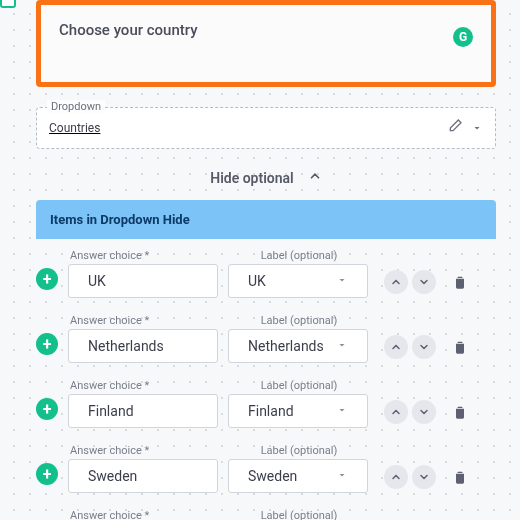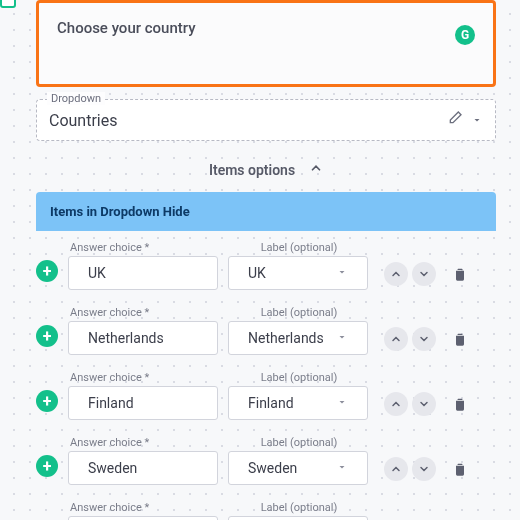--- a/index.html
+++ b/index.html
@@ -21,21 +21,21 @@
   }
   .canvas {
     position: absolute;
     left: 36px;
     top: 0;
     right: 24px;
     bottom: 0;
   }
   .preview-card {
     background: #fbfbfc;
-    border: 3px solid #f97316;
+    border: 5px solid #f97316;
     border-radius: 4px;
     padding: 16px 18px 22px 18px;
     position: relative;
     height: 87px;
   }
   .preview-title {
     color: #4a4d5a;
     font-size: 15px;
     font-weight: 500;
   }
@@ -48,41 +48,42 @@
     border-radius: 50%;
     background: #13c08b;
     color: #fff;
     font-size: 12px;
     font-weight: 700;
     display: flex;
     align-items: center;
     justify-content: center;
   }
   .fieldset {
-    margin-top: 12px;
+    margin-top: 20px;
     border: 1px dashed #b7b9c4;
     border-radius: 4px;
     position: relative;
     padding: 10px 12px;
     display: flex;
     align-items: center;
     background: #fff;
+    text-decoration: underline;
   }
   .fieldset-legend {
     position: absolute;
     top: -8px;
     left: 10px;
     background: #fdfdfe;
     padding: 0 4px;
     font-size: 11px;
     color: #6c6f7e;
   }
   .dropdown-name {
     flex: 1;
-    font-size: 16px;
+    font-size: 12px;
     color: #3b3e4a;
   }
   .pencil-icon, .chevron-down-small {
     color: #6c6f7e;
     margin-left: 8px;
     cursor: pointer;
   }
   .hide-row {
     display: flex;
     align-items: center;
@@ -213,21 +214,21 @@
         </svg>
     </span>
     <span class="chevron-down-small">
       <svg width="12" height="12" viewBox="0 0 24 24" fill="currentColor">
           <path d="M7 10l5 5 5-5z"></path>
         </svg>
     </span>
   </div>
 
   <div class="hide-row">
-    <span>Items options</span>
+    <span>Hide optional</span>
     <span>
       <svg width="14" height="14" viewBox="0 0 24 24" fill="none" stroke="#575a68" stroke-width="3" stroke-linecap="round">
           <polyline points="6 15 12 9 18 15"></polyline>
         </svg>
     </span>
   </div>
 
   <div class="items-header">Items in Dropdown Hide</div>
 
   <div id="items-container">

